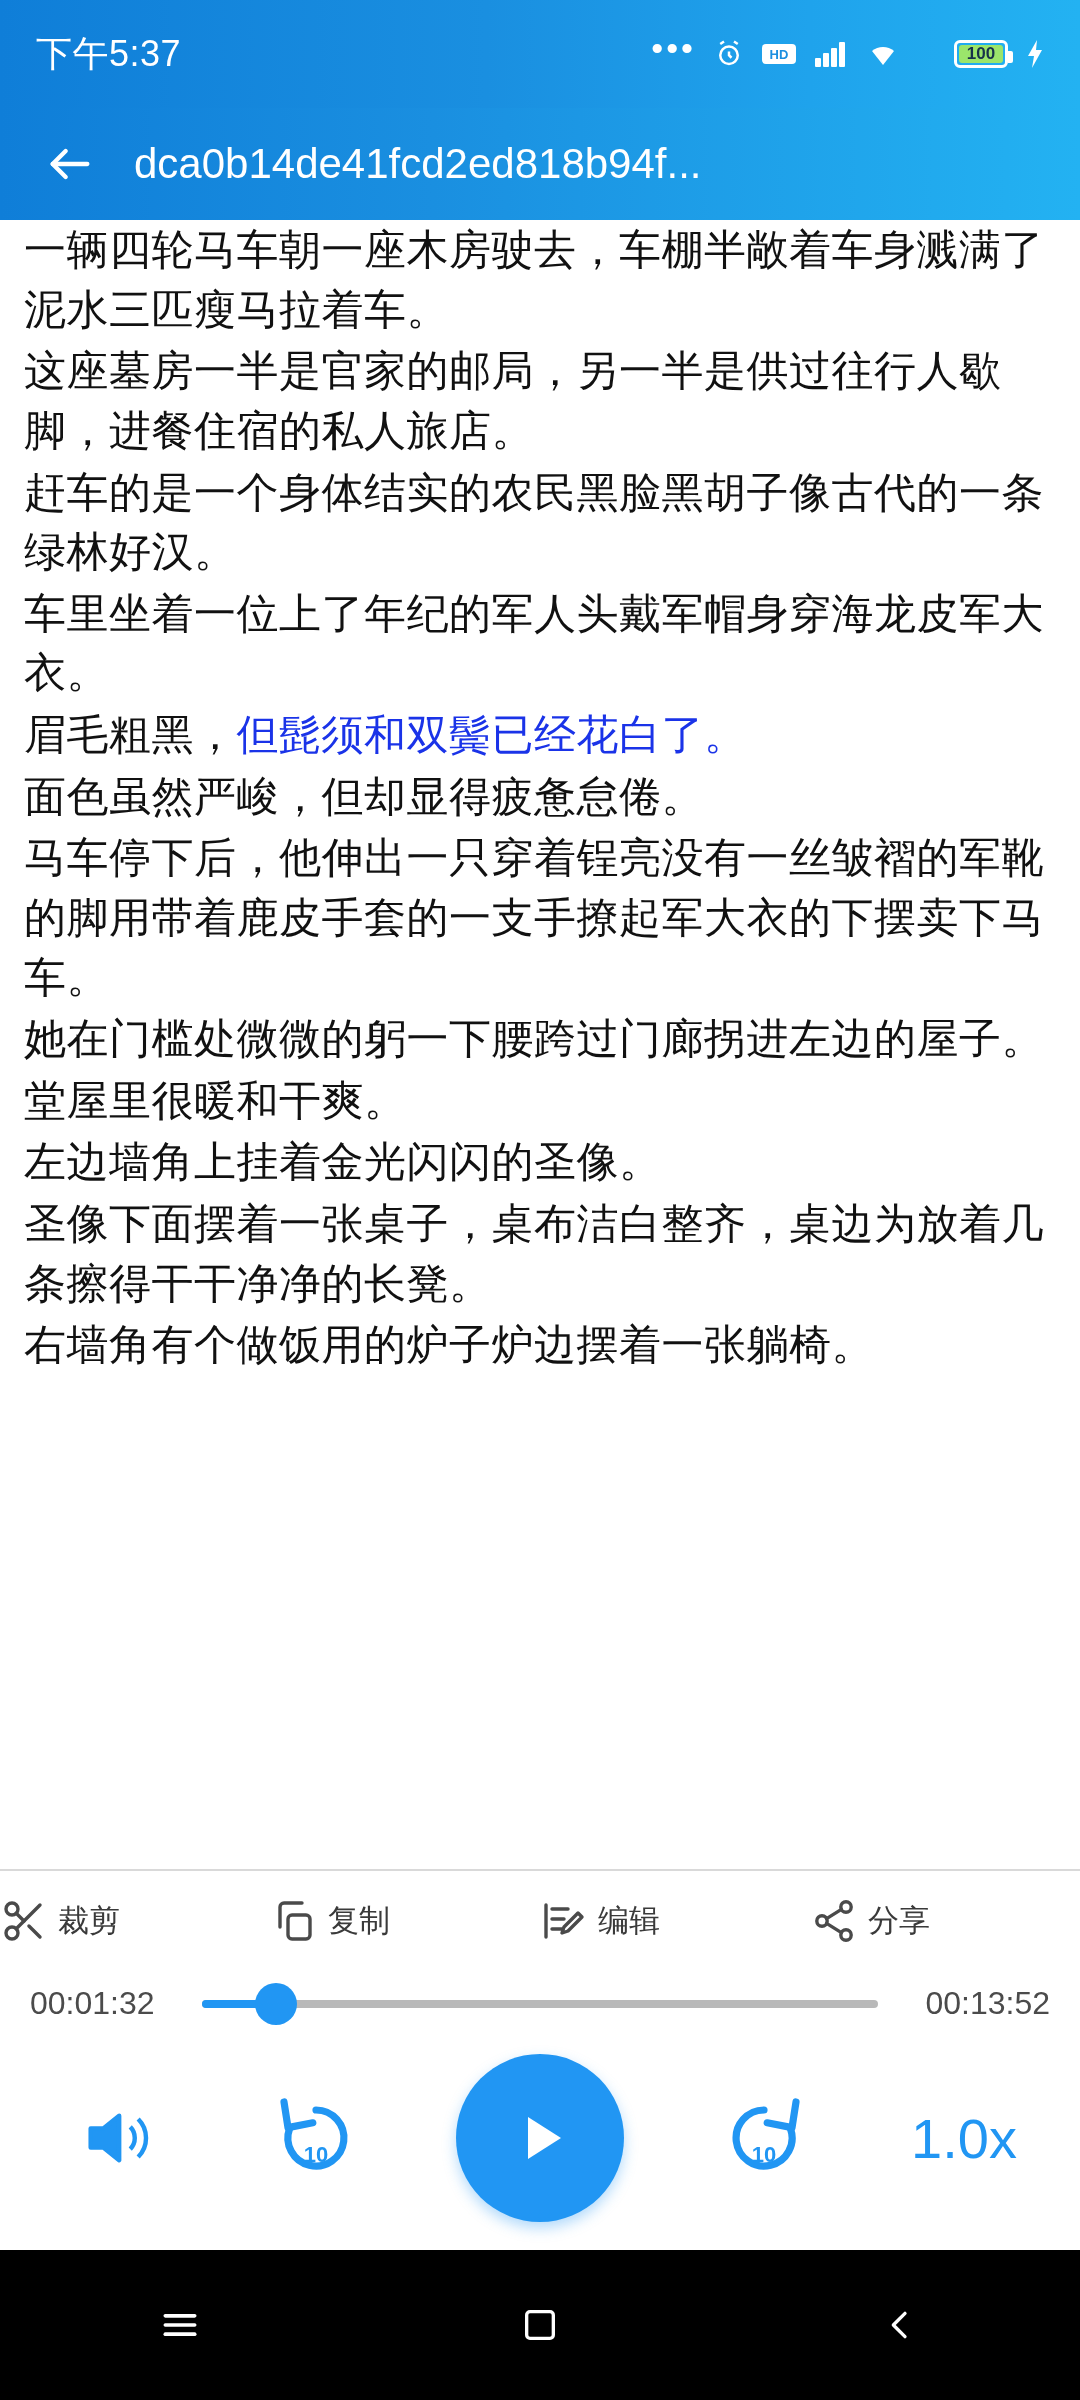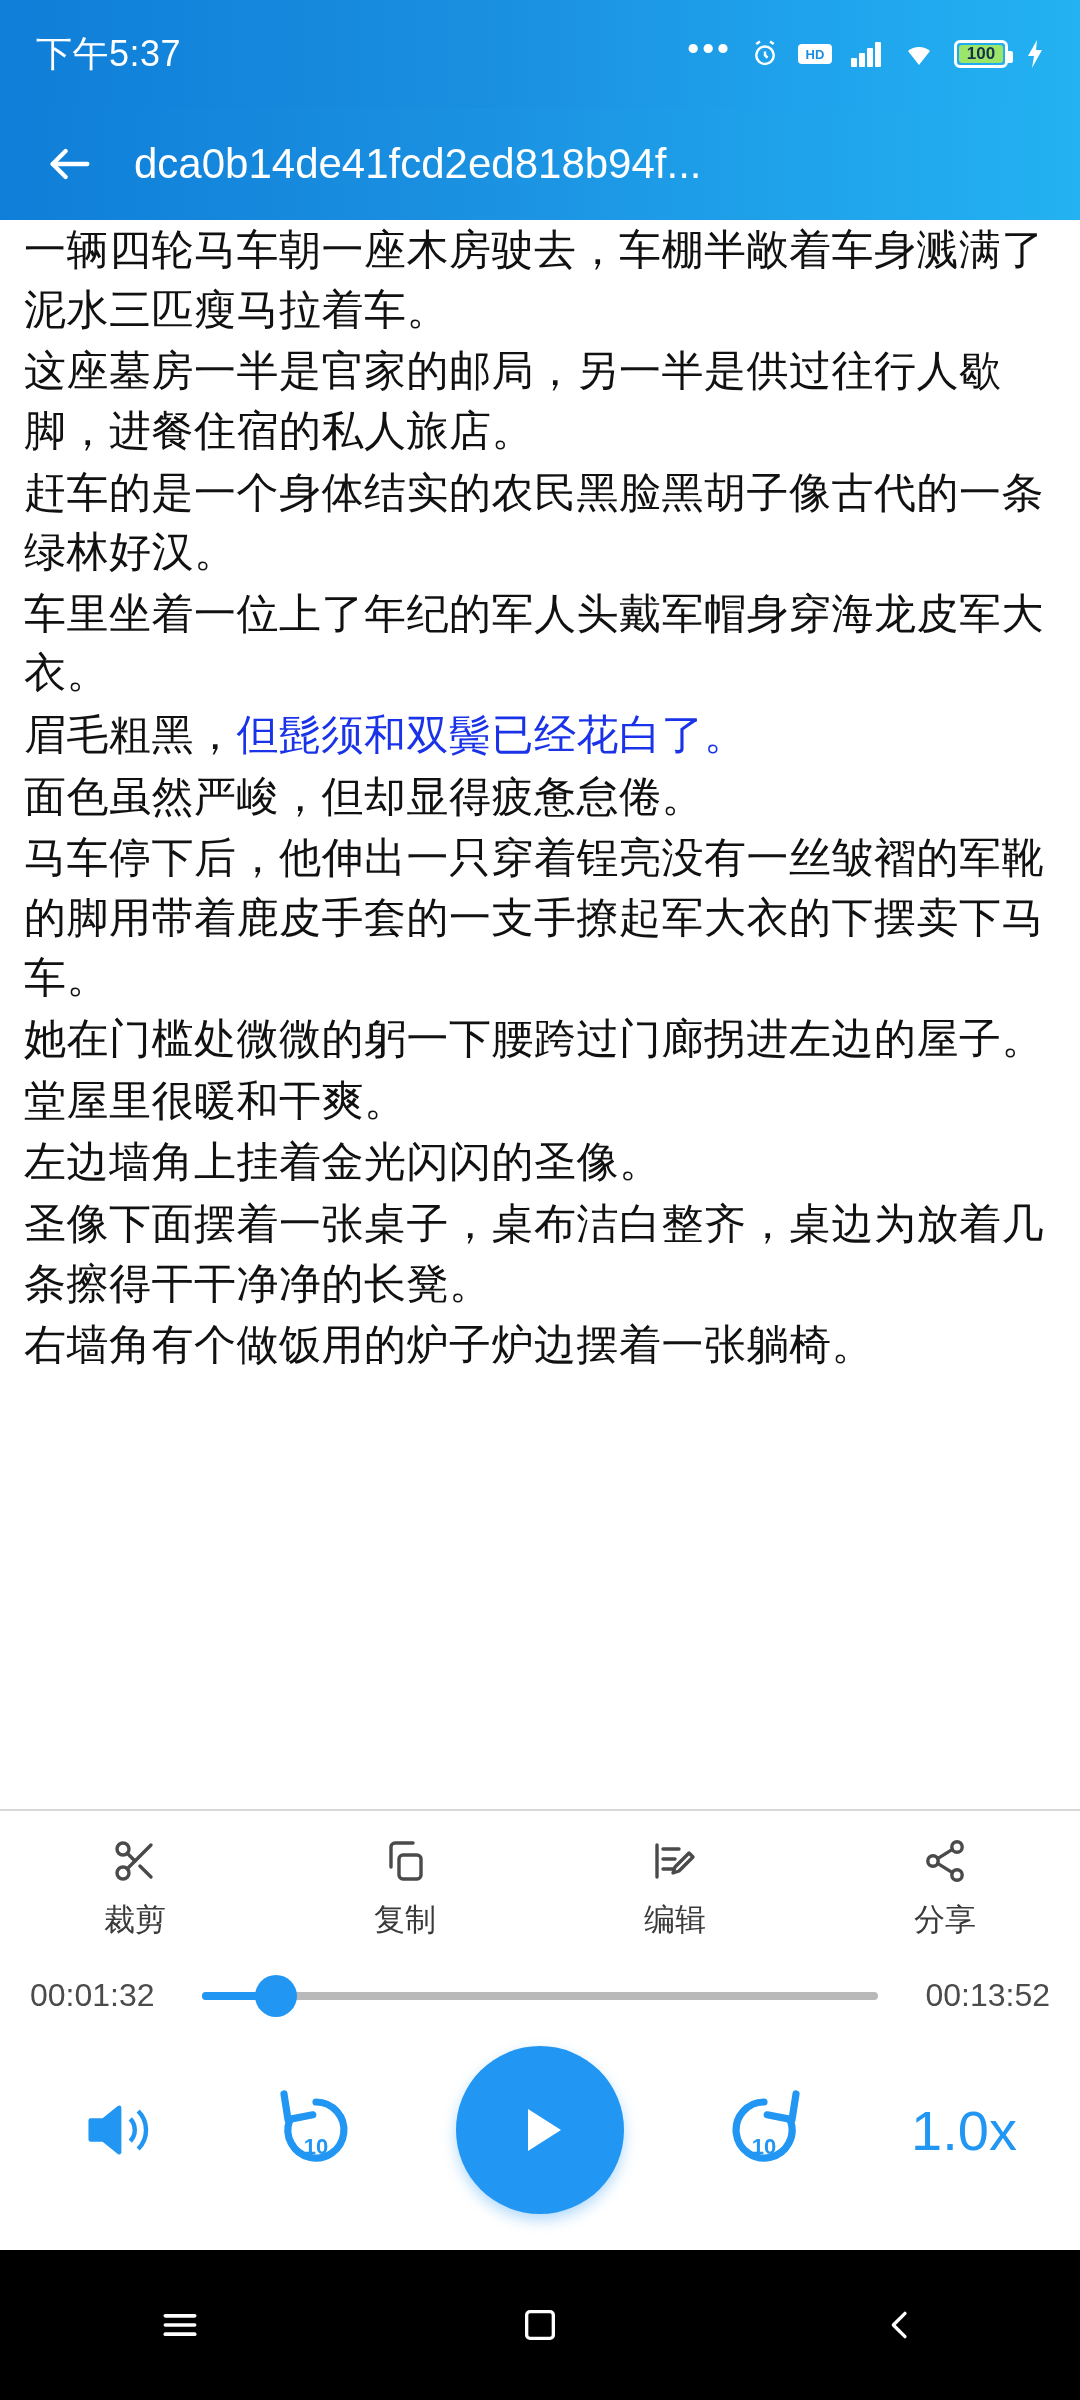--- a/index.html
+++ b/index.html
@@ -40,21 +40,21 @@
     gap: 18px;
   }
   .dots { font-size: 34px; letter-spacing: 3px; line-height: 1; position: relative; top: -6px; }
   .ic { display: inline-block; }
   .alarm-icon svg, .wifi-icon svg, .signal-icon svg, .hd-icon svg, .bolt-icon svg { display: block; }
   .battery {
     width: 54px; height: 28px;
     border: 3px solid #ffffff;
     border-radius: 6px;
     position: relative;
-    display: flex; align-items: center; justify-content: center;
+    display: flex; align-items: center; justify-content: center; margin-left: 36px;
   }
   .battery:after {
     content: "";
     position: absolute;
     right: -8px; top: 8px;
     width: 5px; height: 12px;
     background: #ffffff;
     border-radius: 0 2px 2px 0;
   }
   .battery-fill {
@@ -115,21 +115,21 @@
   .divider { height: 2px; background: #d9d9d9; }
   .actions {
     display: flex;
     background: #ffffff;
     padding: 22px 0 18px 0;
     flex: 0 0 auto;
   }
   .action {
     flex: 1 1 0;
     display: flex;
-    flex-direction: column;
+    flex-direction: row;
     align-items: center;
     gap: 10px;
     cursor: pointer;
   }
   .action-icon { height: 56px; display: flex; align-items: center; justify-content: center; color: #4a4a4a; }
   .action-label { font-size: 31px; color: #3a3a3a; }
 
   
   .seek {
     display: flex;
@@ -163,21 +163,21 @@
     background: #2196f3;
     border-radius: 50%;
     cursor: pointer;
   }
 
   
   .controls {
     display: flex;
     align-items: center;
     justify-content: space-between;
-    padding: 22px 56px 36px 56px;
+    padding: 22px 56px 28px 56px;
     flex: 0 0 auto;
   }
   .ctrl {
     display: flex; align-items: center; justify-content: center;
     color: #2196f3;
     cursor: pointer;
     width: 120px; height: 120px;
   }
   .play-btn {
     width: 168px; height: 168px;

